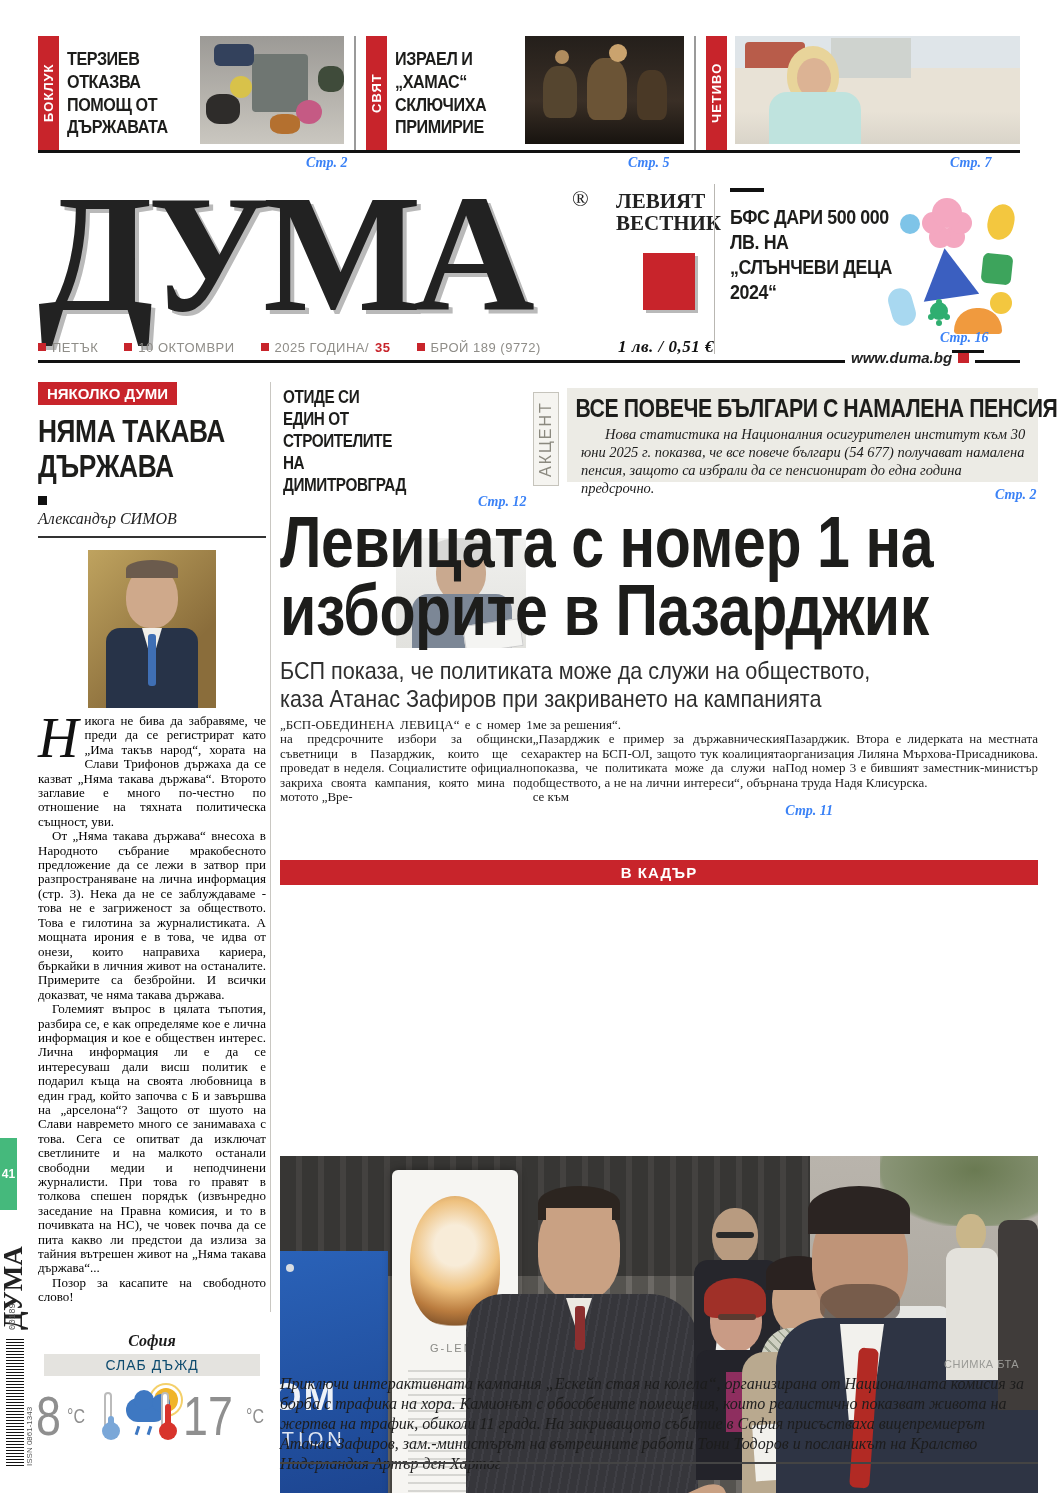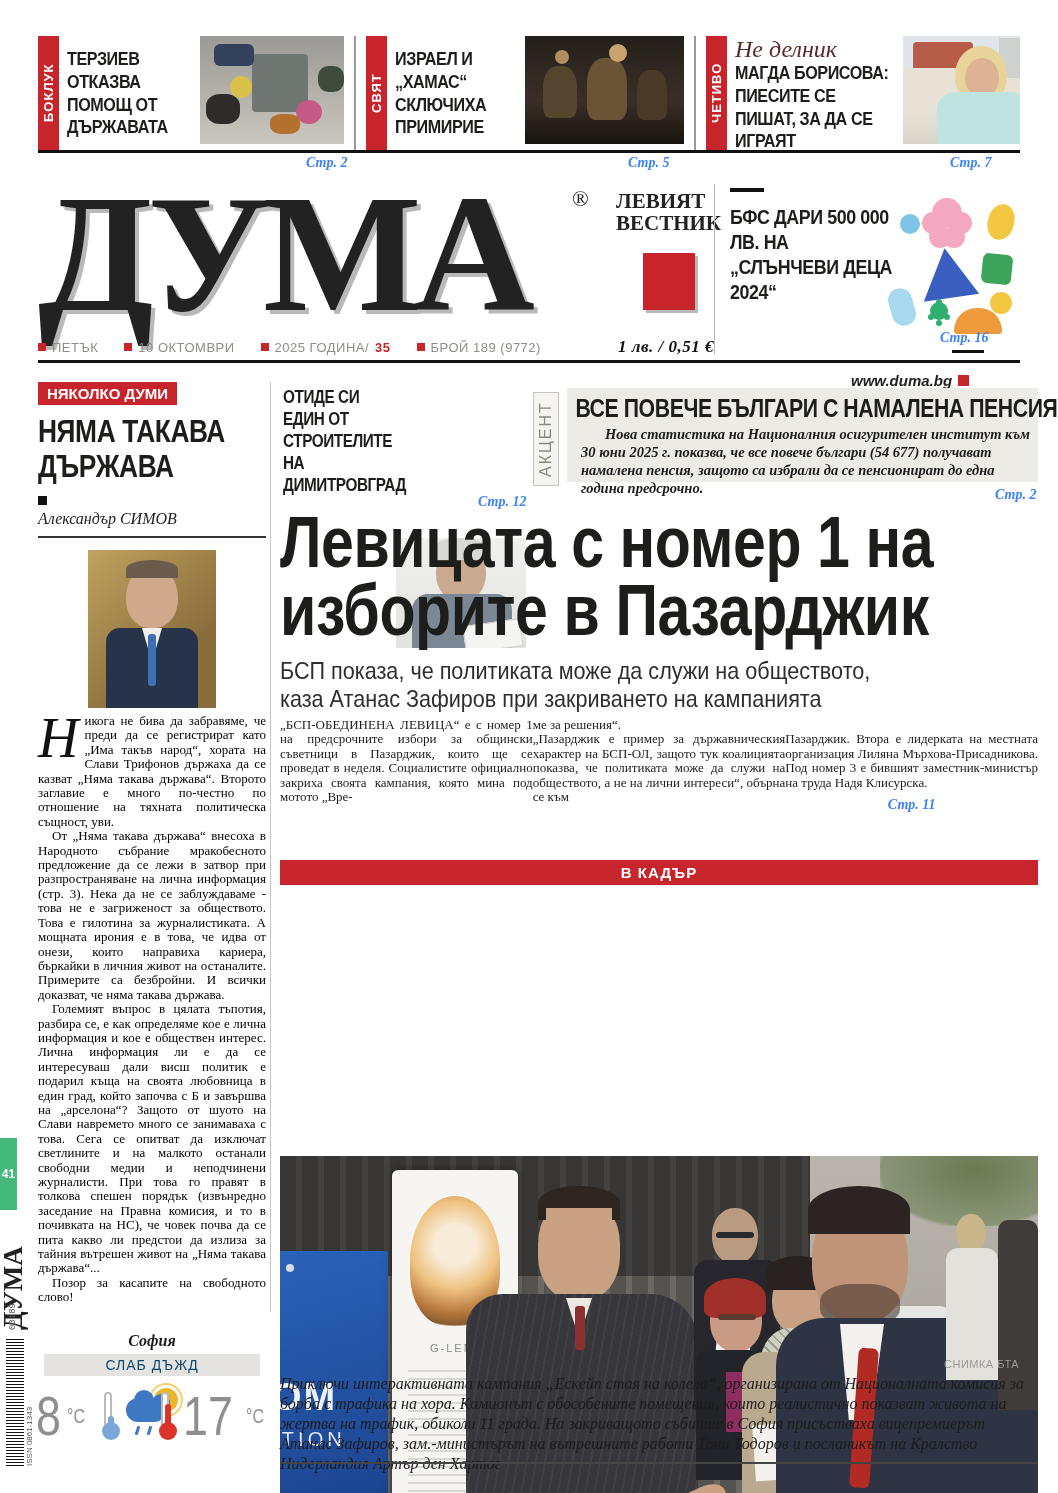--- a/index.html
+++ b/index.html
@@ -95,24 +95,20 @@
         <div class="shape" style="left:18px;top:30px;width:34px;height:52px;background:#55452f;border-radius:40% 40% 20% 20%;"></div>
         <div class="shape" style="left:62px;top:22px;width:40px;height:62px;background:#6b5436;border-radius:40% 40% 20% 20%;"></div>
         <div class="shape" style="left:112px;top:34px;width:30px;height:50px;background:#4a3926;border-radius:40% 40% 20% 20%;"></div>
         <div class="shape" style="left:84px;top:8px;width:18px;height:18px;background:#caa36e;border-radius:50%;"></div>
         <div class="shape" style="left:30px;top:14px;width:14px;height:14px;background:#b08c5e;border-radius:50%;"></div>
       </div>
     </div>
     <div class="segdiv"></div>
     <div class="seg" style="flex:1;">
       <div class="vtag">ЧЕТИВО</div>
-      <div style="width:160px;">
-        <div style="font-family:'Liberation Serif',serif;font-style:italic;font-size:24px;color:#5a2b2b;line-height:26px;">Не делник</div>
-        <div class="hl teaser-title" style="width:185px;">МАГДА БОРИСОВА: ПИЕСИТЕ СЕ ПИШАТ, ЗА ДА СЕ ИГРАЯТ</div>
-      </div>
       <div class="ph" style="flex:1;height:108px;">
         <div class="shape" style="inset:0;background:linear-gradient(180deg,#dfe5e9 0 30%,#e8e2d6 30% 70%,#d9d4c9);"></div>
         <div class="shape" style="left:10px;top:6px;width:60px;height:26px;background:#b85c4a;border-radius:4px 4px 0 0;"></div>
         <div class="shape" style="left:96px;top:2px;width:80px;height:40px;background:#cfd3cf;"></div>
         <div class="shape" style="left:52px;top:10px;width:52px;height:58px;background:#e8d49a;border-radius:50% 50% 45% 45%;"></div>
         <div class="shape" style="left:62px;top:22px;width:34px;height:40px;background:#dcb394;border-radius:50%;"></div>
         <div class="shape" style="left:34px;top:56px;width:92px;height:52px;background:#bfe3de;border-radius:18px 18px 0 0;"></div>
       </div>
     </div>
   </div>
@@ -142,21 +138,21 @@
       <span>2025 ГОДИНА/</span>
         <span style="color:#c8242b;font-weight:700;">35</span>
       </span>
     <span class="dl-item">
         <span class="redsq-s"></span>
       <span>БРОЙ 189 (9772)</span>
       </span>
     <span class="price">1 лв. / 0,51 €</span>
   </div>
   <div class="abs rule" style="top:360px;left:38px;width:982px;height:3px;"></div>
-  <div class="abs wwwchip" style="top:371px;left:845px;">
+  <div class="abs wwwchip" style="top:348px;left:845px;">
     <span>www.duma.bg</span>
     <span style="width:11px;height:11px;background:#c8242b;display:inline-block;"></span>
   </div>
 
   <div class="abs" style="top:184px;left:714px;width:1px;height:170px;background:#b9b7b2;"></div>
 
   <div class="abs rule" style="top:188px;left:730px;width:34px;height:4px;"></div>
   <div class="abs hl" style="top:204px;left:730px;width:195px;font-size:21px;line-height:25px;transform:scaleX(.85);">БФС ДАРИ 500 000 ЛВ. НА „СЛЪНЧЕВИ ДЕЦА 2024“</div>
   <div class="abs" style="top:196px;left:888px;width:140px;height:150px;">
     <div class="shape" style="left:12px;top:18px;width:20px;height:20px;background:#7ec4e8;border-radius:50%;"></div>
@@ -242,41 +238,41 @@
     <div class="shape" style="left:40px;top:6px;width:50px;height:58px;background:#c9a98f;border-radius:48%;"></div>
     <div class="shape" style="left:36px;top:0;width:58px;height:22px;background:#d8d8d6;border-radius:50% 50% 0 0;"></div>
     <div class="shape" style="left:16px;top:56px;width:100px;height:54px;background:#7c8796;border-radius:16px 16px 0 0;"></div>
     <div class="shape" style="left:68px;top:84px;width:56px;height:26px;background:#f4f4f2;transform:rotate(-8deg);border:1px solid #ccc;"></div>
   </div>
   <div class="abs pageref" style="top:494px;left:478px;">Стр. 12</div>
 
   <div class="abs acclabel" style="top:392px;left:533px;height:84px;">АКЦЕНТ</div>
   <div class="abs accent-box" style="top:388px;left:567px;width:471px;height:94px;padding:0;">
     <div class="hl" style="font-size:25px;transform:scaleX(.85);padding:7px 0 2px 10px;white-space:nowrap;">ВСЕ ПОВЕЧЕ БЪЛГАРИ С НАМАЛЕНА ПЕНСИЯ</div>
-    <div class="accent-text" style="padding:2px 5px 0 14px;text-indent:24px;font-weight:bold;">Нова статистика на Националния осигурителен институт към 30 юни 2025 г. показва, че все повече българи (54 677) получават намалена пенсия, защото са избрали да се пенсионират до една година предсрочно.</div>
+    <div class="accent-text" style="padding:2px 5px 0 14px;text-indent:24px;">Нова статистика на Националния осигурителен институт към 30 юни 2025 г. показва, че все повече българи (54 677) получават намалена пенсия, защото са избрали да се пенсионират до една година предсрочно.</div>
   </div>
   <div class="abs pageref" style="top:487px;left:995px;">Стр. 2</div>
 
   <div class="abs hl" style="top:508px;left:280px;font-size:72px;line-height:68px;transform:scaleX(.82);white-space:nowrap;">
     <div>Левицата с номер 1 на</div>
     <div>изборите в Пазарджик</div>
   </div>
   <div class="abs hl" style="top:657px;left:280px;font-size:24px;line-height:28px;font-weight:400;color:#2e2e2e;
        transform:scaleX(.9);white-space:nowrap;letter-spacing:0;">
     <div>БСП показа, че политиката може да служи на обществото,</div>
     <div>каза Атанас Зафиров при закриването на кампанията</div>
   </div>
 
   <div class="abs" style="top:718px;left:280px;width:758px;display:flex;">
     <div class="col" style="flex:1;"><p style="text-indent:14px;display:inline;">„БСП-ОБЕДИНЕНА ЛЕВИЦА“ е с номер 1 на предсрочните избори за общински съветници в Пазарджик, които ще се проведат в неделя. Социалистите официално закриха своята кампания, която мина под мотото „Вре-</p></div>
     <div class="col" style="flex:1;"><p style="display:inline;">ме за решения“.
 „Пазарджик е пример за държавническия характер на БСП-ОЛ, защото тук коалицията показва, че политиката може да служи на обществото, а не на лични интереси“, обърна се към</p></div>
     <div class="col" style="flex:1;">
       <p style="display:inline;">Пазарджик. Втора е лидерката на местната организация Лиляна Мърхова-Присадникова. Под номер 3 е бившият заместник-министър на труда Надя Клисурска.</p>
-      <div class="pageref" style="text-align:center;margin-top:8px;">Стр. 11</div>
+      <div class="pageref" style="text-align:left;margin-top:14px;">Стр. 11</div>
     </div>
   </div>
 
   <div class="abs kadar" style="top:860px;left:280px;width:758px;height:25px;">В КАДЪР</div>
 
   <div class="abs ph" style="top:888px;left:280px;width:758px;height:466px;">
 
     <div class="shape" style="left:0;top:0;width:530px;height:466px;
          background:repeating-linear-gradient(90deg,#55534f 0 16px,#6c6965 16px 22px);"></div>
     <div class="shape" style="left:0;top:0;width:530px;height:120px;background:rgba(20,20,20,.45);"></div>

